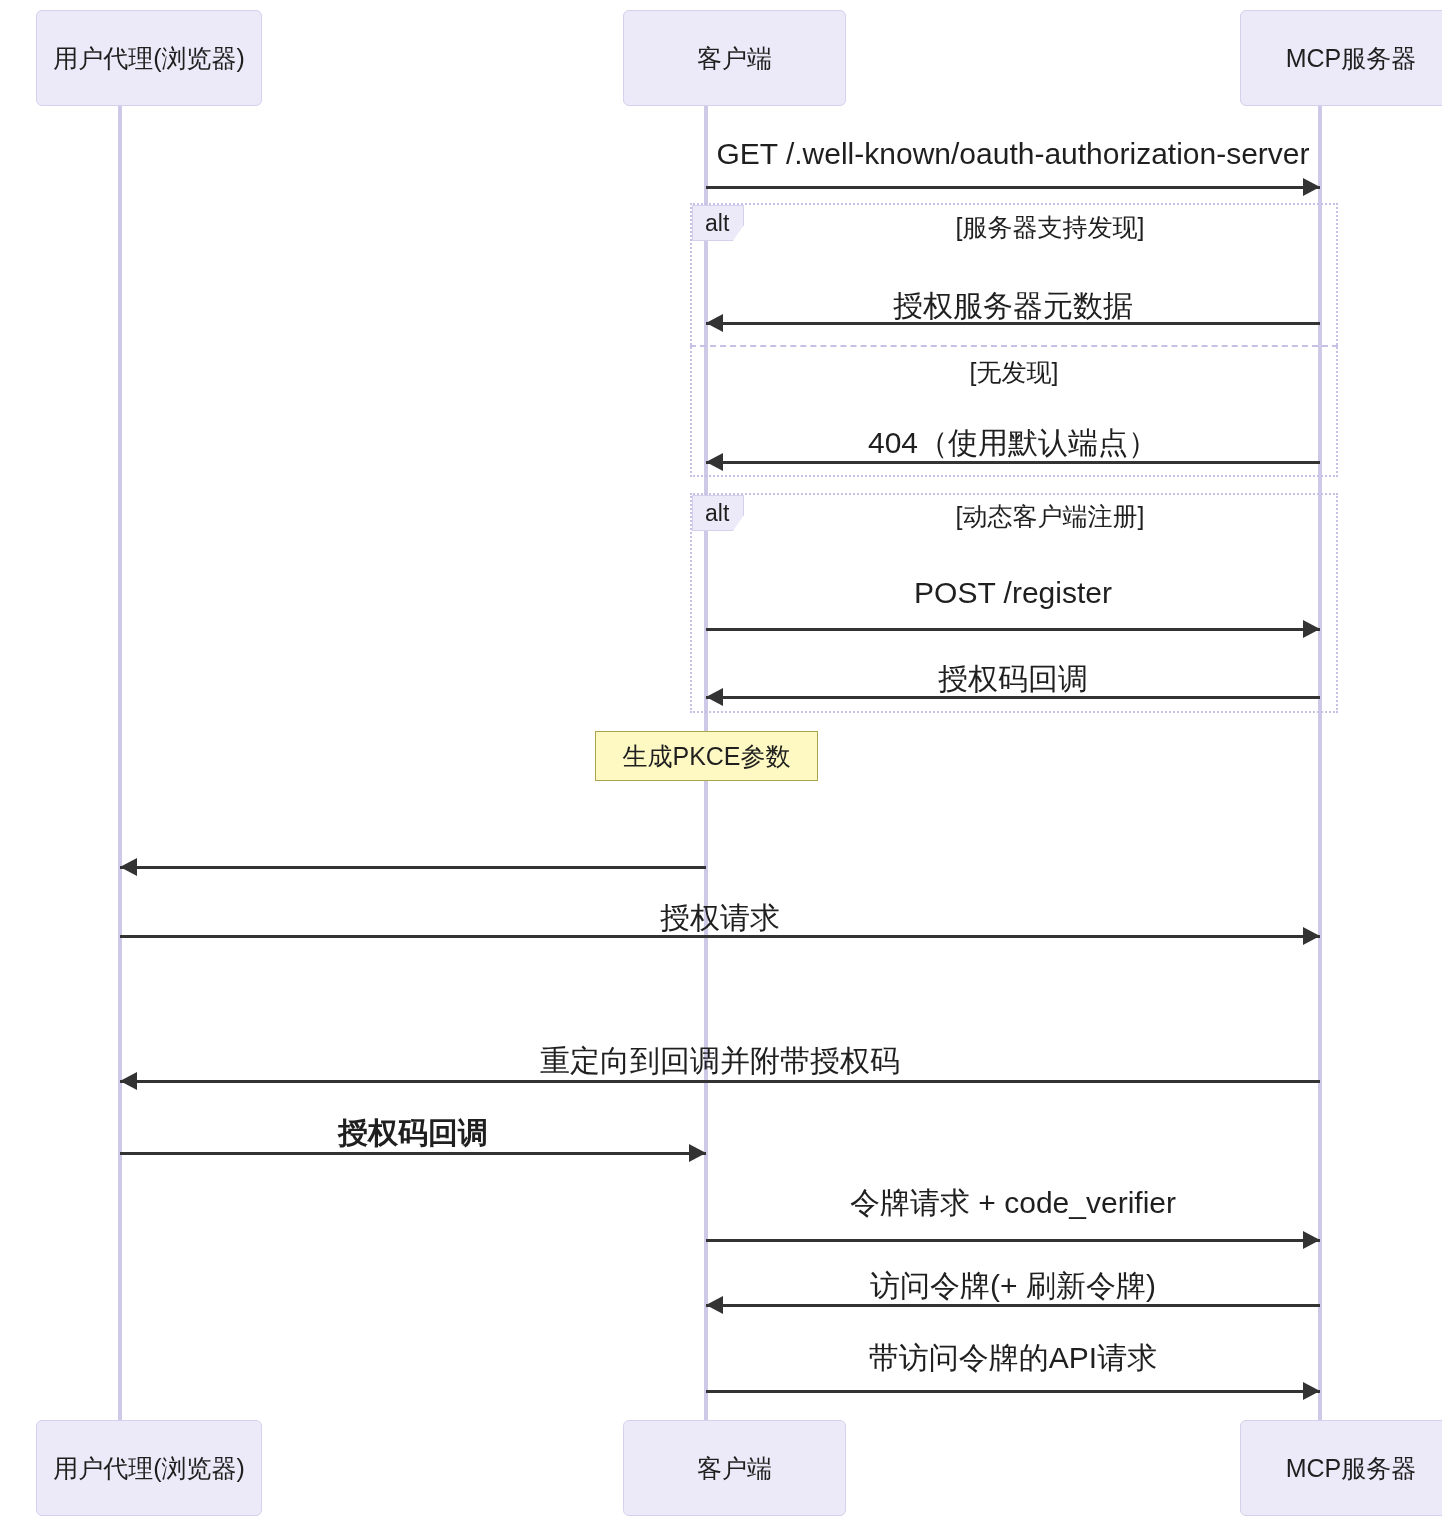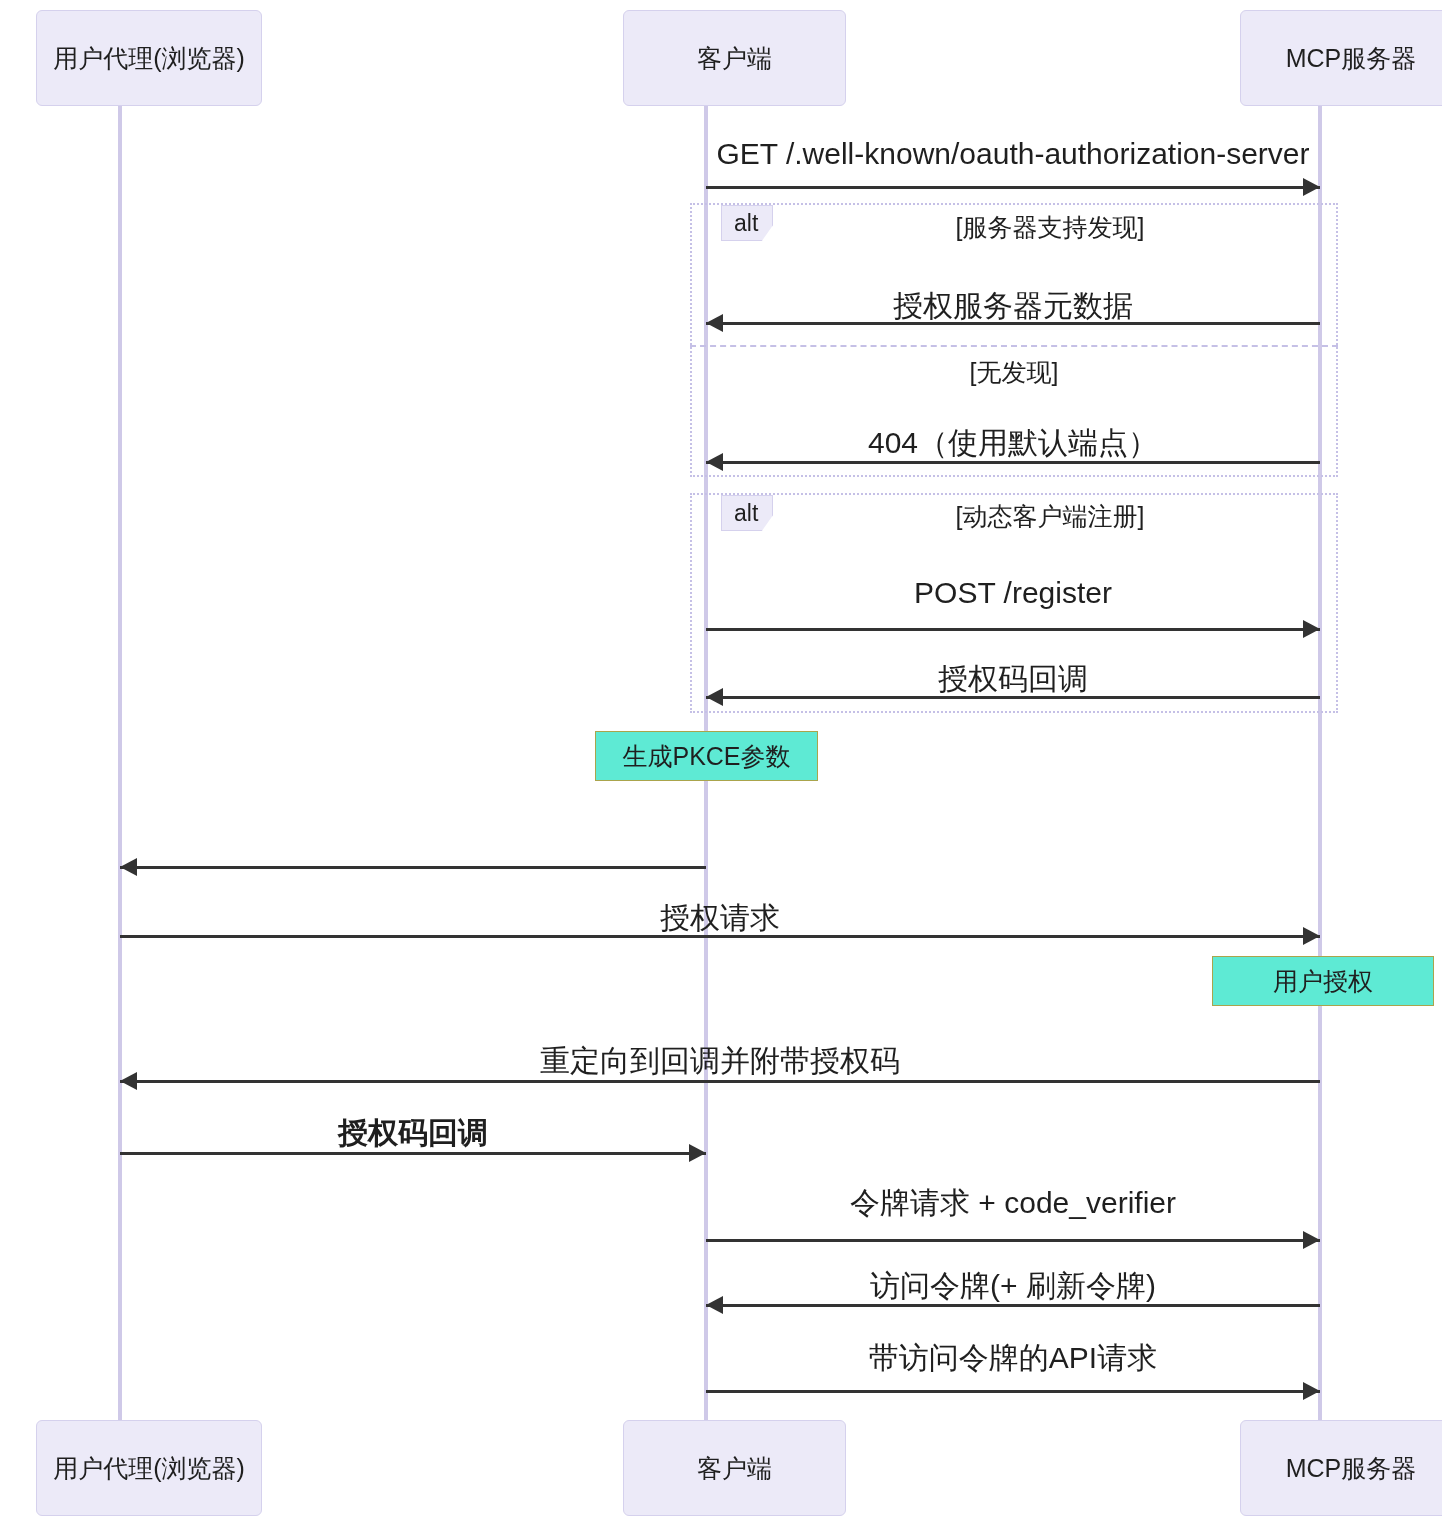--- a/index.html
+++ b/index.html
@@ -59,21 +59,20 @@
     color: #1f1f1f;
     font-size: 23px;
     line-height: 34px;
     height: 36px;
     padding: 0 14px 0 12px;
     box-sizing: border-box;
     display: flex;
     align-items: center;
     
     clip-path: polygon(0 0, 100% 0, 100% 55%, 78% 100%, 0 100%);
-    margin-left: 29px;
   }
   .alt-cond {
     position: absolute;
     font-size: 25px;
     color: #1f1f1f;
     text-align: center;
     white-space: nowrap;
   }
   
   .msg-label {
@@ -94,21 +93,21 @@
     width: 0;
     height: 0;
     border-top: 9px solid transparent;
     border-bottom: 9px solid transparent;
   }
   .arrow-right { border-left: 17px solid #333333; }
   .arrow-left  { border-right: 17px solid #333333; }
   
   .note-box {
     position: absolute;
-    background: #5eead4;
+    background: #fef9c3;
     border: 1.5px solid #AAA44C;
     box-sizing: border-box;
     display: flex;
     align-items: center;
     justify-content: center;
   }
   .note-label {
     font-size: 25px;
     color: #1f1f1f;
     white-space: nowrap;
@@ -178,16 +177,13 @@
     <div class="msg-label" style="left: 1013px; top: 1183px;">令牌请求 + code_verifier</div>
     <div class="msg-line" style="left: 706px; top: 1304px; width: 614px;"></div>
     <div class="arrow-head arrow-left" style="top: 1296px; left: 706px;"></div>
     <div class="msg-label" style="left: 1013px; top: 1266px;">访问令牌(+ 刷新令牌)</div>
     <div class="msg-line" style="left: 706px; top: 1390px; width: 614px;"></div>
     <div class="arrow-head arrow-right" style="top: 1382px; left: 1303px;"></div>
     <div class="msg-label" style="left: 1013px; top: 1338px;">带访问令牌的API请求</div>
     <div class="note-box" style="left: 595px; top: 731px; width: 223px; height: 50px;">
       <div class="note-label">生成PKCE参数</div>
     </div>
-    <div class="note-box" style="left: 1212px; top: 956px; width: 222px; height: 50px;">
-      <div class="note-label">用户授权</div>
-    </div>
   </div>
 
 </body></html>

